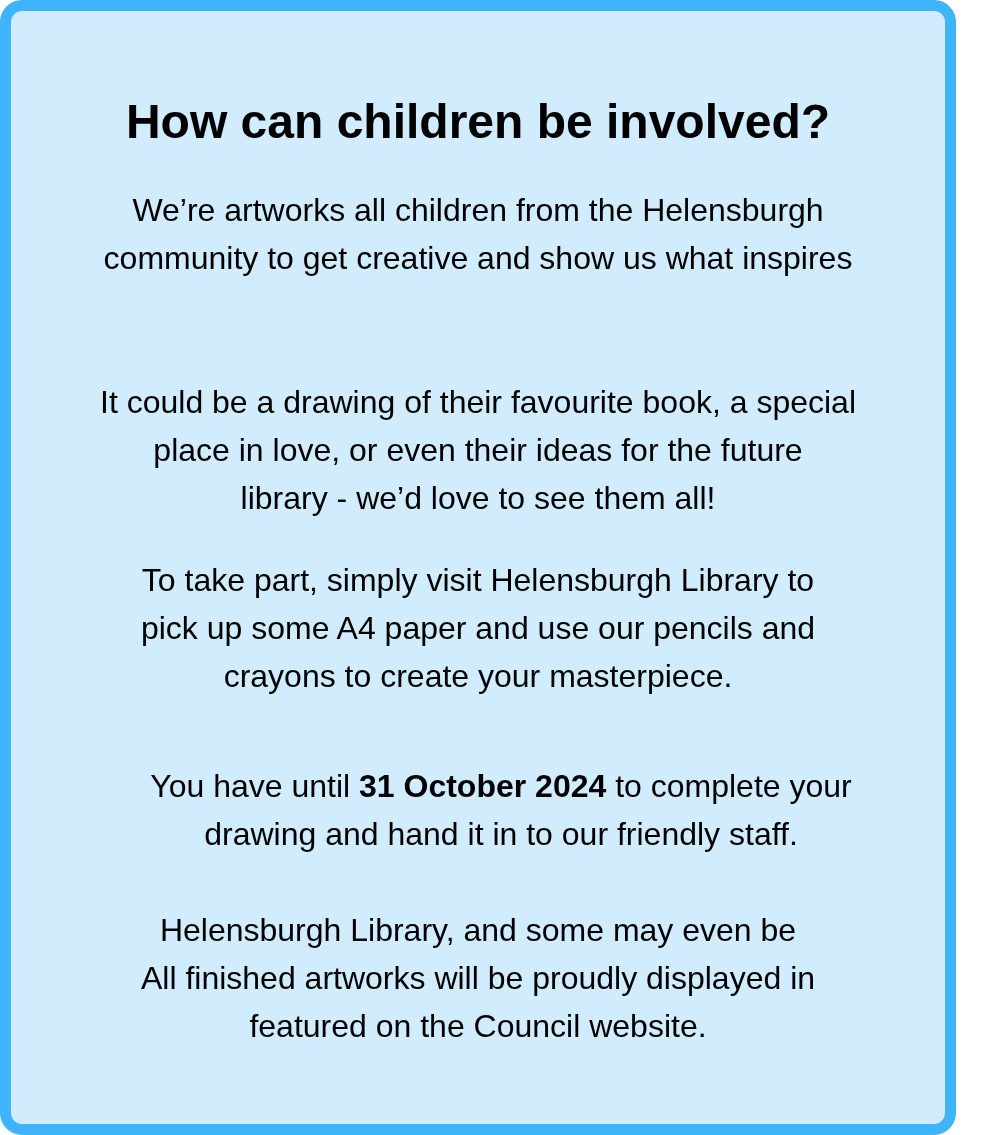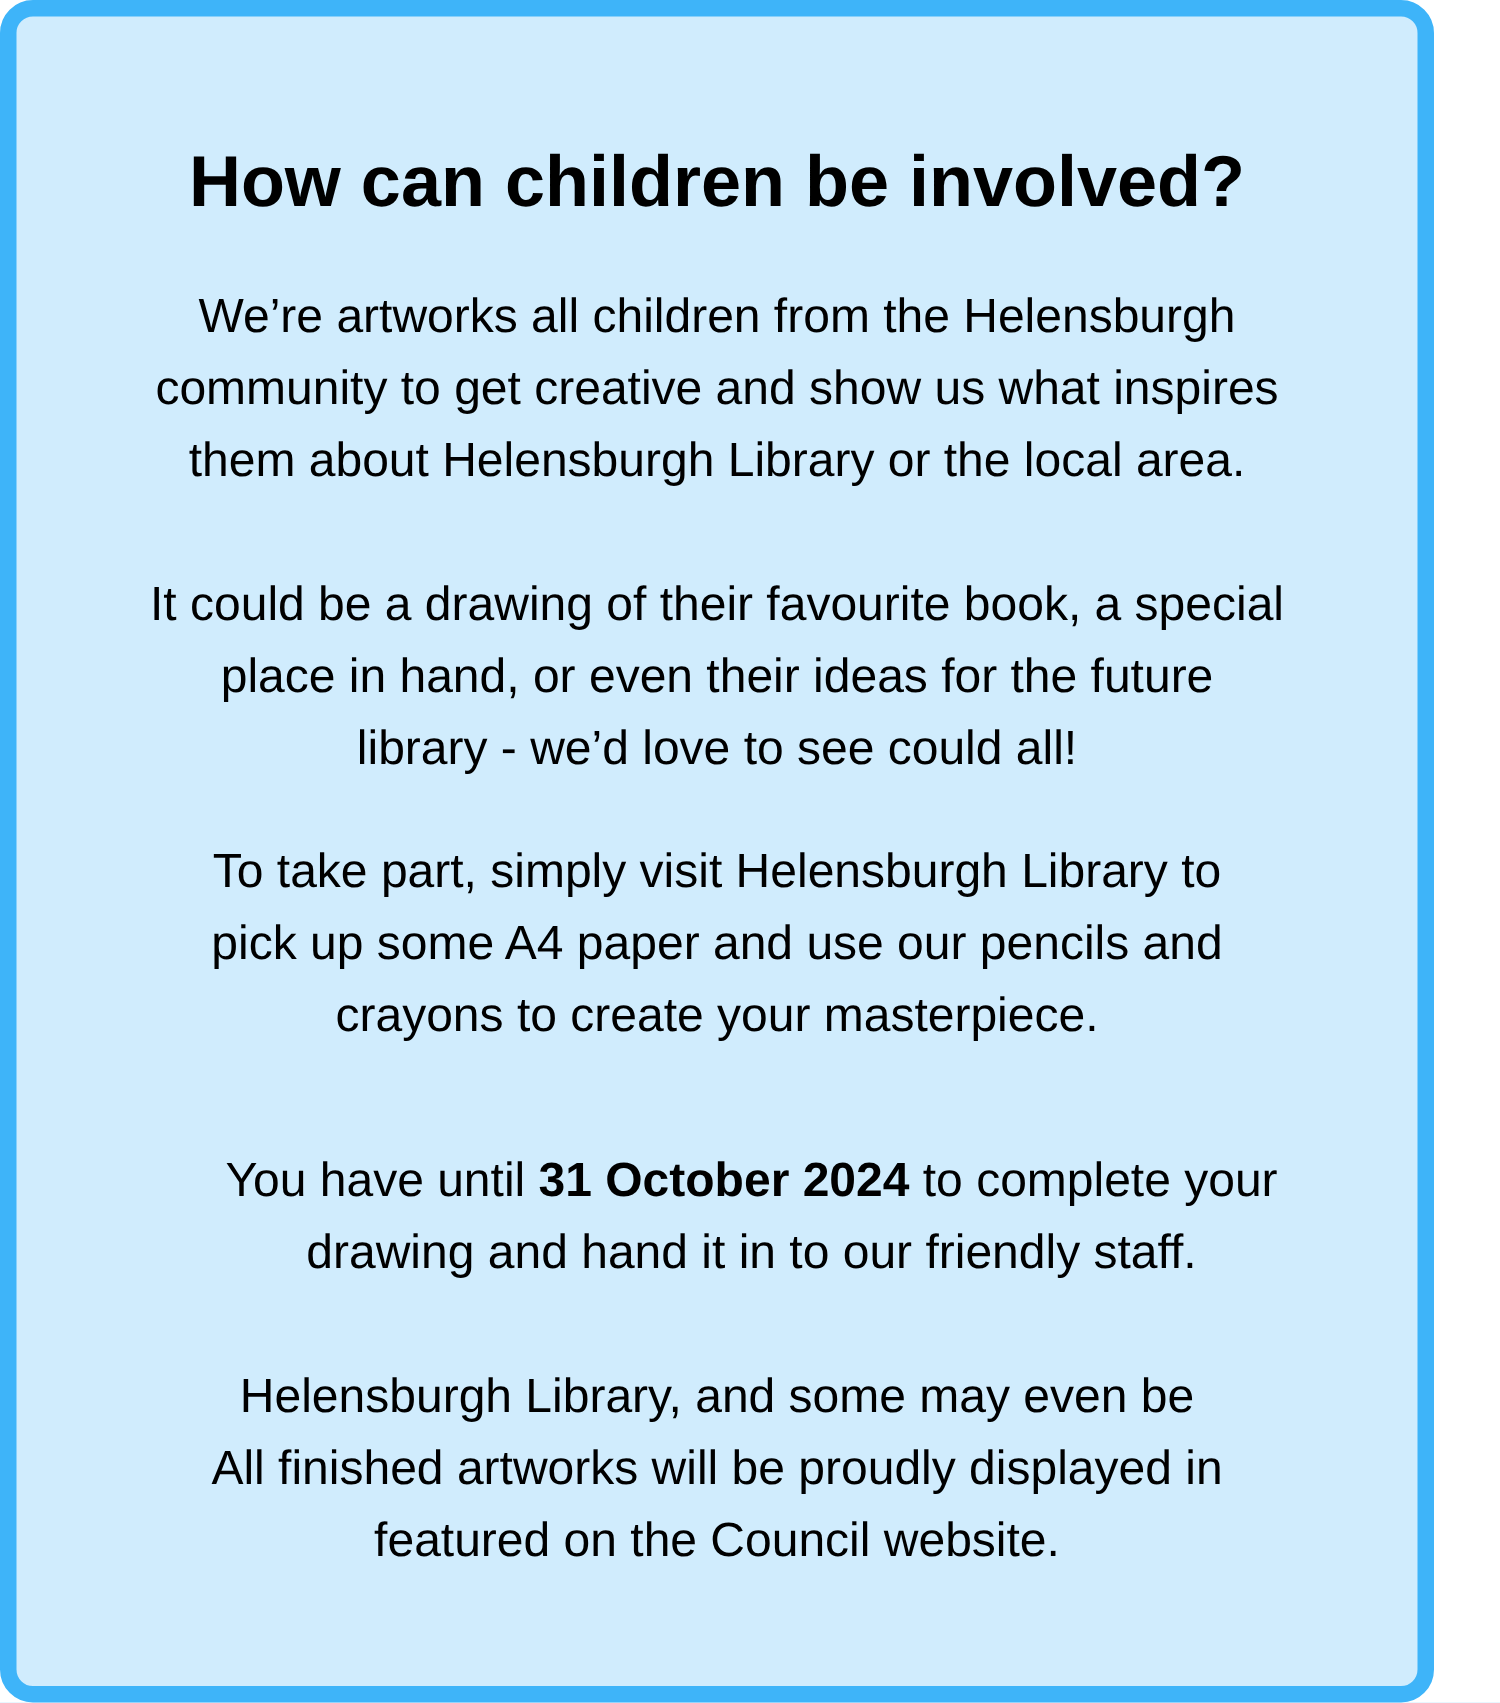--- a/index.html
+++ b/index.html
@@ -47,27 +47,26 @@
   </style>
 </head>
 <body>
 
 <div class="card">
   <h1 class="title">How can children be involved?</h1>
 
   <p class="para p1">
     <span class="line">We’re artworks all children from the Helensburgh</span>
     <span class="line">community to get creative and show us what inspires</span>
-    <span class="line">them about Helensburgh Library or the local area.</span>
   </p>
 
   <p class="para p2">
     <span class="line">It could be a drawing of their favourite book, a special</span>
-    <span class="line">place in hand, or even their ideas for the future</span>
-    <span class="line">library - we’d love to see could all!</span>
+    <span class="line">place in love, or even their ideas for the future</span>
+    <span class="line">library - we’d love to see them all!</span>
   </p>
 
   <p class="para p3">
     <span class="line">To take part, simply visit Helensburgh Library to</span>
     <span class="line">pick up some A4 paper and use our pencils and</span>
     <span class="line">crayons to create your masterpiece.</span>
   </p>
 
   <p class="para p4">
     <span class="line"><span>You have until </span><span class="bold">31 October 2024</span><span> to complete your</span></span>

